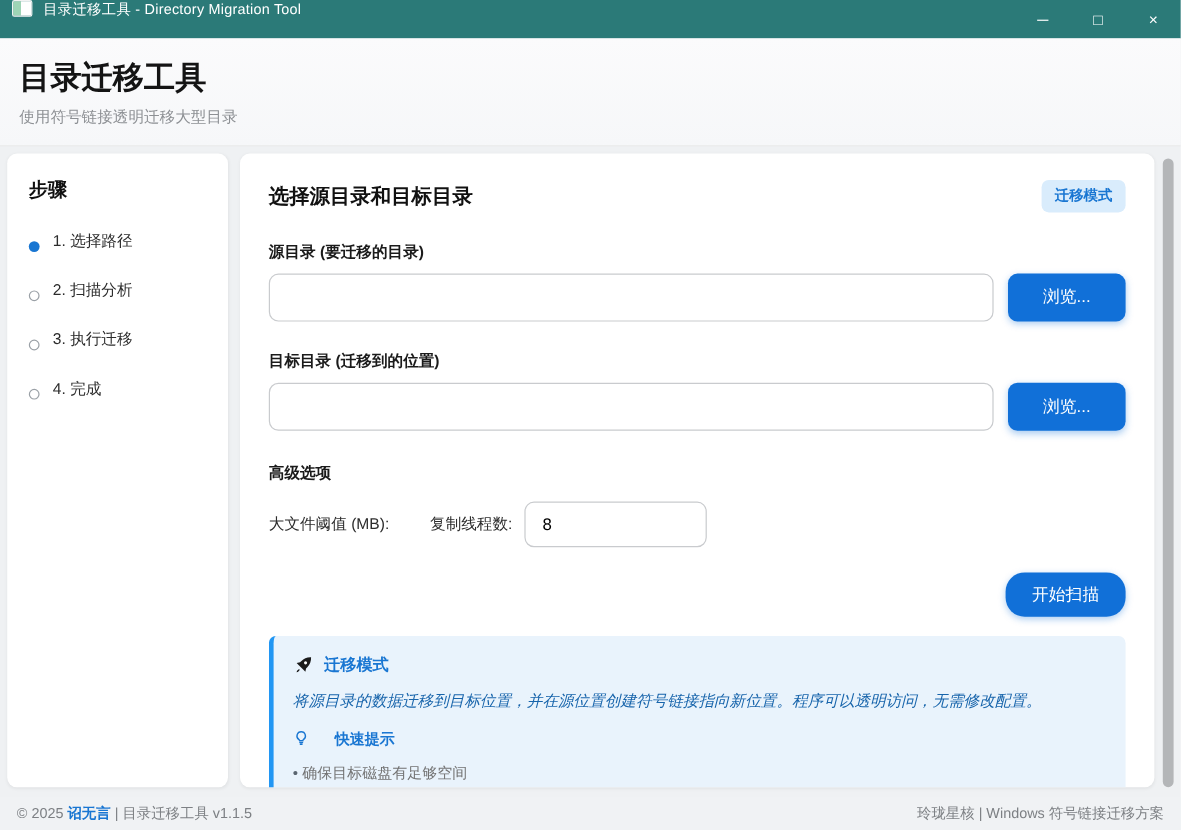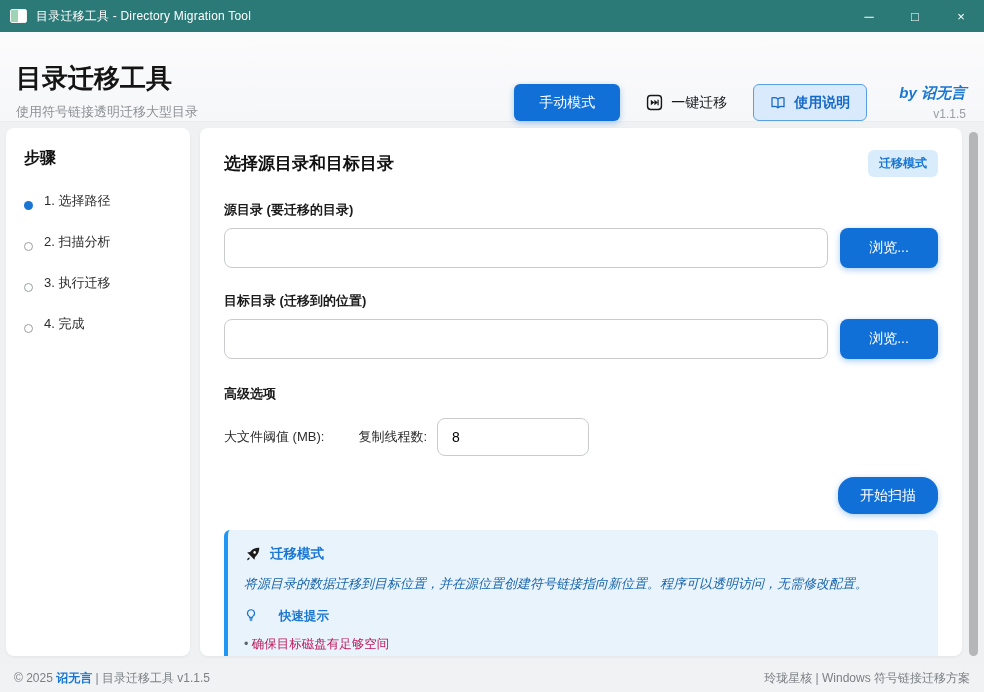--- a/index.html
+++ b/index.html
@@ -2,30 +2,30 @@
 <html style="--titlebar: #2b7a78; --accent: #1170d8; --accent-dark: #1976d2; --badge-bg: #d9ecfc; --info-bg: #e9f3fc; --info-border: #2196f3; --info-text: #1764ab;"><head>
 <meta charset="utf-8">
 <style>
   * { margin:0; padding:0; box-sizing:border-box; }
   html,body { width:984px; height:692px; overflow:hidden; }
   body {
     font-family:"Liberation Sans","DejaVu Sans",sans-serif;
     position:relative; background:#eff1f3; color:#1a1a1a;
   }
   
-  .titlebar { height:32px; background:var(--titlebar); display:flex; align-items:center; }
+  .titlebar { height:32px; background:var(--titlebar); display:flex; align-items:flex-start; }
   .tb-icon { width:17px; height:14px; margin-left:10px; border:1.5px solid #f2f2f2;
              border-radius:2px; background:linear-gradient(90deg,#9ed4b5 0 45%, #ffffff 45% 100%); }
   .tb-title { color:#ffffff; font-size:12px; margin-left:9px; letter-spacing:.2px; }
   .tb-controls { margin-left:auto; display:flex; height:100%; }
   .tb-btn { width:46px; height:100%; display:flex; align-items:center; justify-content:center;
             color:#ffffff; font-size:13px; cursor:default; }
   
   .header { height:90px; background:linear-gradient(#fbfbfc,#f6f7f9); display:flex;
-            align-items:flex-end; padding:0 18px 0 16px; border-bottom:1px solid #ececec; }
+            align-items:center; padding:0 18px 0 16px; border-bottom:1px solid #ececec; }
   .h-title { font-size:26px; font-weight:700; color:#141414; }
   .h-sub { font-size:13px; color:#8d9094; margin-top:7px; }
   .h-actions { margin-left:auto; display:flex; align-items:center; gap:26px; }
   .btn-primary { background:var(--accent); color:#fff; border:none; border-radius:6px;
                  height:37px; padding:0 25px; font-size:14px;
                  box-shadow:0 2px 6px rgba(17,112,216,.35); cursor:pointer; }
   .btn-plain { display:flex; align-items:center; gap:8px; background:transparent; border:none;
                font-size:14px; color:#16181b; cursor:pointer; }
   .btn-help { display:flex; align-items:center; gap:8px; background:#d8eafc;
               border:1px solid #5b9fe3; border-radius:6px; height:37px; padding:0 16px;
@@ -65,21 +65,21 @@
   .btn-scan { width:100px; height:37px; background:var(--accent); color:#fff; border:none;
               border-radius:16px; font-size:14px; box-shadow:0 2px 6px rgba(17,112,216,.35);
               cursor:pointer; }
   .info-box { margin-top:16px; background:var(--info-bg); border-left:4px solid var(--info-border);
               border-radius:6px; padding:15px 16px 14px; }
   .info-title { display:flex; align-items:center; gap:9px; color:var(--accent-dark);
                 font-weight:700; font-size:13.5px; }
   .info-desc { color:var(--info-text); font-size:13px; margin-top:11px; line-height:1.55;font-style:italic; }
   .tips-title { display:flex; align-items:flex-start; gap:21px; color:var(--accent-dark);
                 font-weight:700; font-size:12.5px; margin-top:14px; }
-  .tips { list-style:none; margin-top:8px; color:#be185d; font-size:12.5px; line-height:1.8; }
+  .tips { list-style:none; margin-top:8px; color:#737373; font-size:12.5px; line-height:1.8; }
   .tips li::before { content:"• "; color:#5a6570; }
   
   .scrollbar { position:absolute; right:6px; top:10px; bottom:8px; width:9px;
                background:#b4b6b8; border-radius:5px; }
   
   .footer { position:absolute; left:0; right:0; bottom:0; height:28px; display:flex;
             align-items:center; padding:0 14px; font-size:12px; color:#7d8084;
             background:#f0f2f4; }
   .footer .author { color:var(--accent-dark); font-weight:700; }
   .footer .right { margin-left:auto; }
@@ -95,41 +95,20 @@
     <div class="tb-btn">─</div>
     <div class="tb-btn">□</div>
     <div class="tb-btn">×</div>
   </div>
 </div>
 
 <div class="header">
   <div>
     <div class="h-title">目录迁移工具</div>
     <div class="h-sub">使用符号链接透明迁移大型目录</div>
-  </div>
-  <div class="h-actions">
-    <button class="btn-primary">手动模式</button>
-    <button class="btn-plain">
-      <svg class="icon-svg" width="17" height="17" viewBox="0 0 24 24">
-        <rect x="2.2" y="2.2" width="19.6" height="19.6" rx="4.5" fill="none" stroke="#16181b" stroke-width="2"></rect>
-        <path d="M6.8 8v8l5-4zM11.8 8v8l5-4z" fill="#16181b"></path>
-        <rect x="16.2" y="8" width="1.7" height="8" fill="#16181b"></rect>
-      </svg>
-      <span>一键迁移</span>
-    </button>
-    <button class="btn-help">
-      <svg class="icon-svg" width="16" height="16" viewBox="0 0 24 24" fill="none" stroke="#1668c7" stroke-width="1.9" stroke-linejoin="round">
-        <path d="M12 6c-1.5-1.3-3.7-2-6-2-1 0-2 .1-3 .4v13.2c1-.3 2-.4 3-.4 2.3 0 4.5.7 6 2 1.5-1.3 3.7-2 6-2 1 0 2 .1 3 .4V4.4c-1-.3-2-.4-3-.4-2.3 0-4.5.7-6 2v13"></path>
-      </svg>
-      <span>使用说明</span>
-    </button>
-    <div class="h-author">
-      <div class="by">by 诏无言</div>
-      <div class="ver">v1.1.5</div>
-    </div>
   </div>
 </div>
 
 <div class="app-body">
 
   <div class="card sidebar">
     <div class="sb-title">步骤</div>
     <div class="step">
       <span class="dot active"></span>
       <span>1. 选择路径</span>

